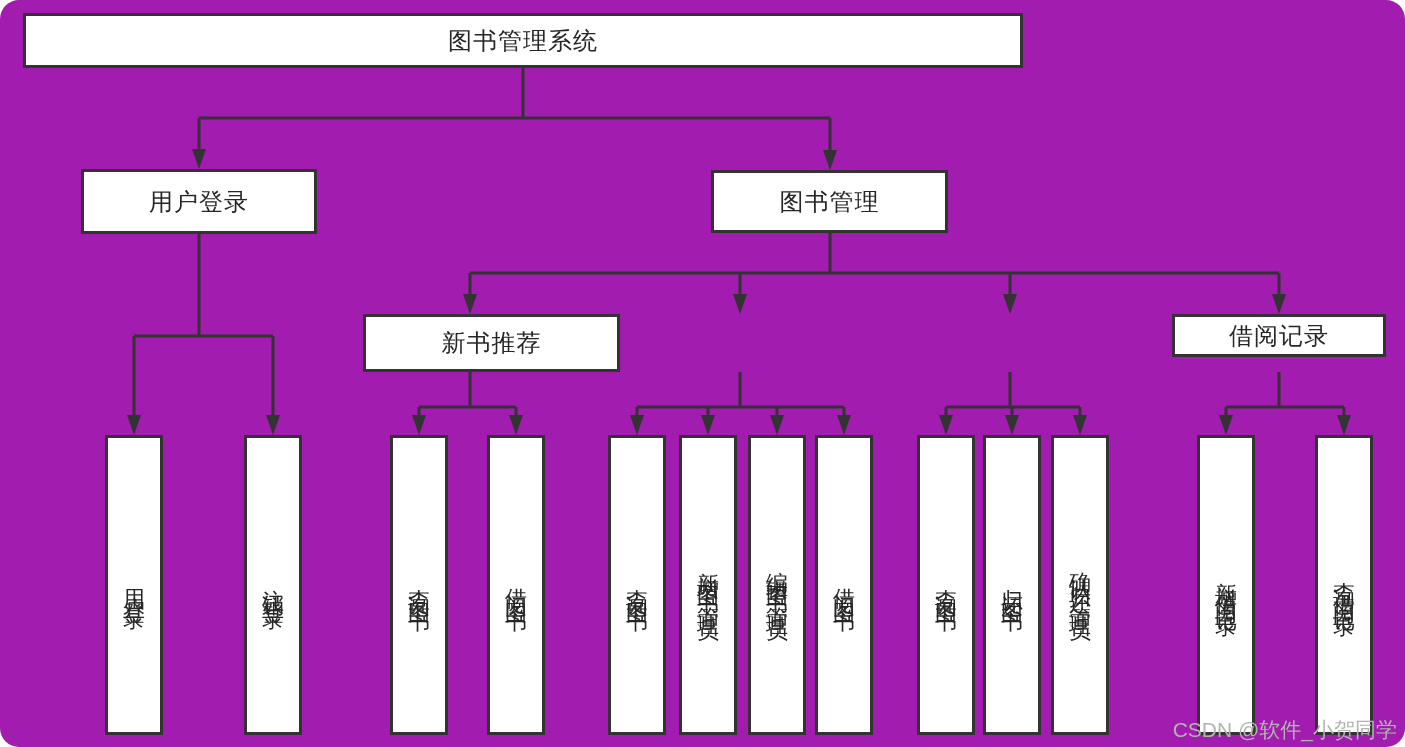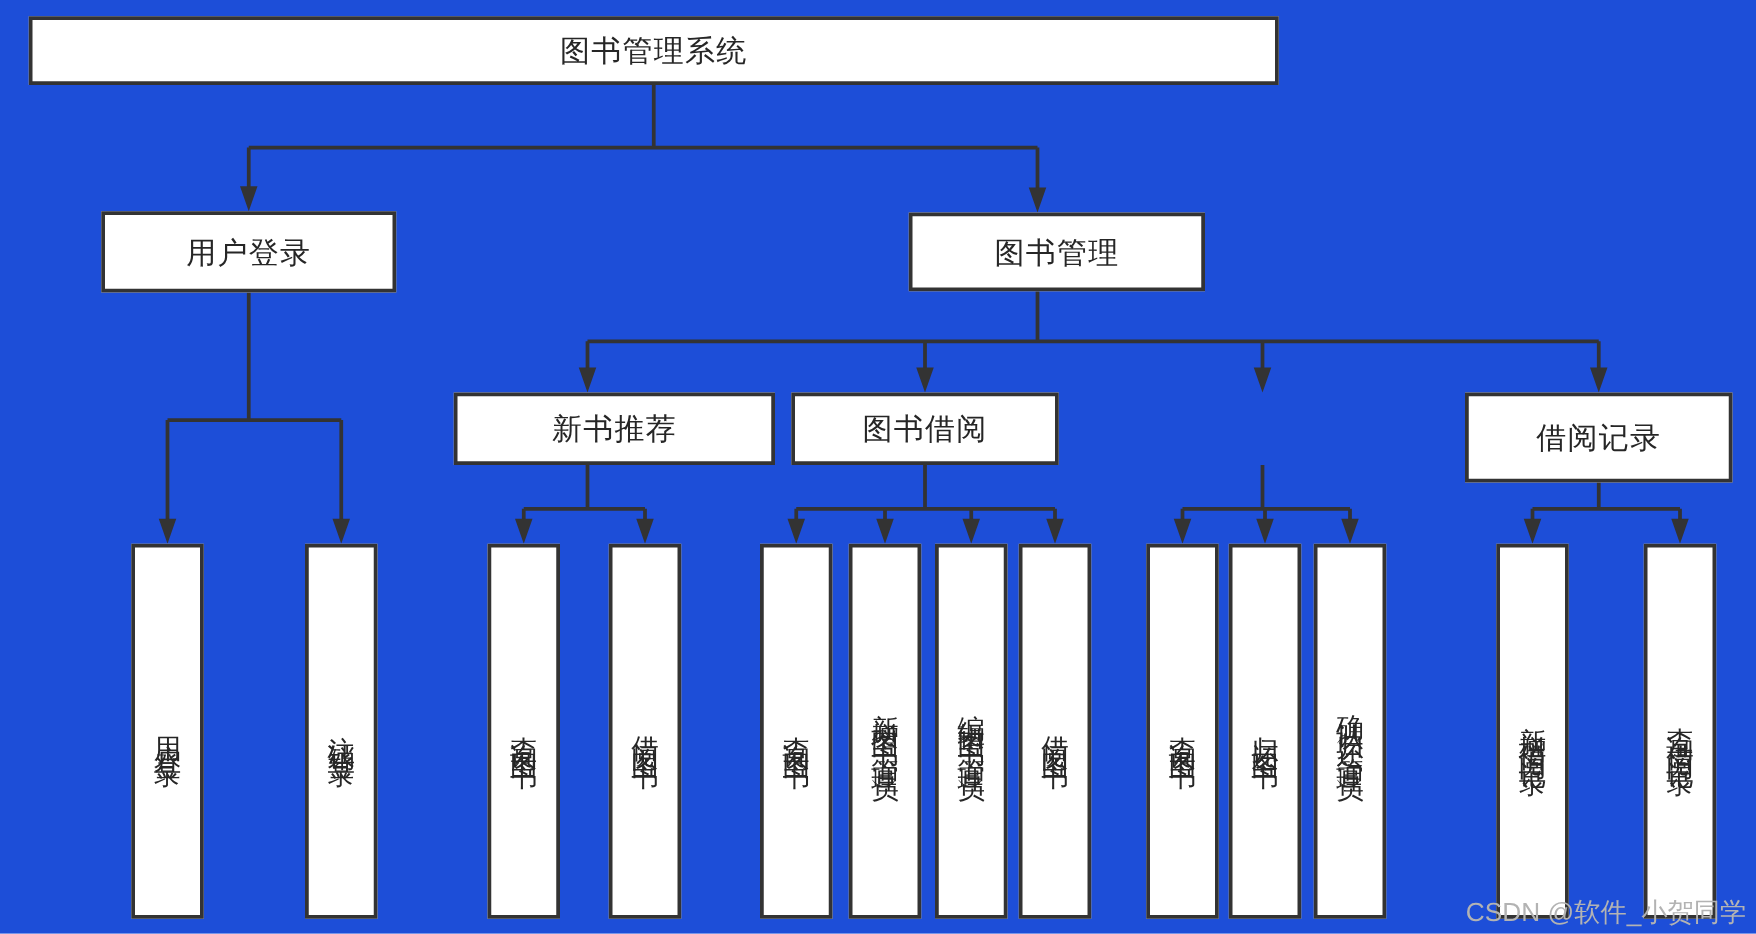--- a/index.html
+++ b/index.html
@@ -5,22 +5,23 @@
   html, body {
     margin: 0;
     padding: 0;
     background: #ffffff;
     font-family: "Liberation Sans", sans-serif;
   }
   .canvas {
     position: relative;
     width: 1405px;
     height: 747px;
-    background: #1d4ed8;
+    background: #a21caf;
     overflow: hidden;
+    border-radius: 19px;
   }
   .connectors {
     position: absolute;
     left: 0;
     top: 0;
     z-index: 1;
   }
   .node {
     position: absolute;
     box-sizing: border-box;
@@ -91,31 +92,28 @@
       M1337 415 L1351 415 L1344 435 Z"></path>
   </svg>
 
   <div class="node h" style="left:23px;top:13px;width:1000px;height:55px">
     <span>图书管理系统</span>
   </div>
 
   <div class="node h" style="left:81px;top:169px;width:236px;height:65px">
     <span>用户登录</span>
   </div>
-  <div class="node h" style="left:727px;top:170px;width:237px;height:63px">
+  <div class="node h" style="left:711px;top:170px;width:237px;height:63px">
     <span>图书管理</span>
   </div>
 
   <div class="node h" style="left:363px;top:314px;width:257px;height:58px">
     <span>新书推荐</span>
   </div>
-  <div class="node h" style="left:633px;top:314px;width:214px;height:58px">
-    <span>图书借阅</span>
-  </div>
-  <div class="node h" style="left:1172px;top:314px;width:214px;height:72px">
+  <div class="node h" style="left:1172px;top:314px;width:214px;height:43px">
     <span>借阅记录</span>
   </div>
 
   <div class="node v" style="left:105px;top:435px;width:58px;height:300px">
     <span>用户登录</span>
   </div>
   <div class="node v" style="left:244px;top:435px;width:58px;height:300px">
     <span>注销登录</span>
   </div>
 

